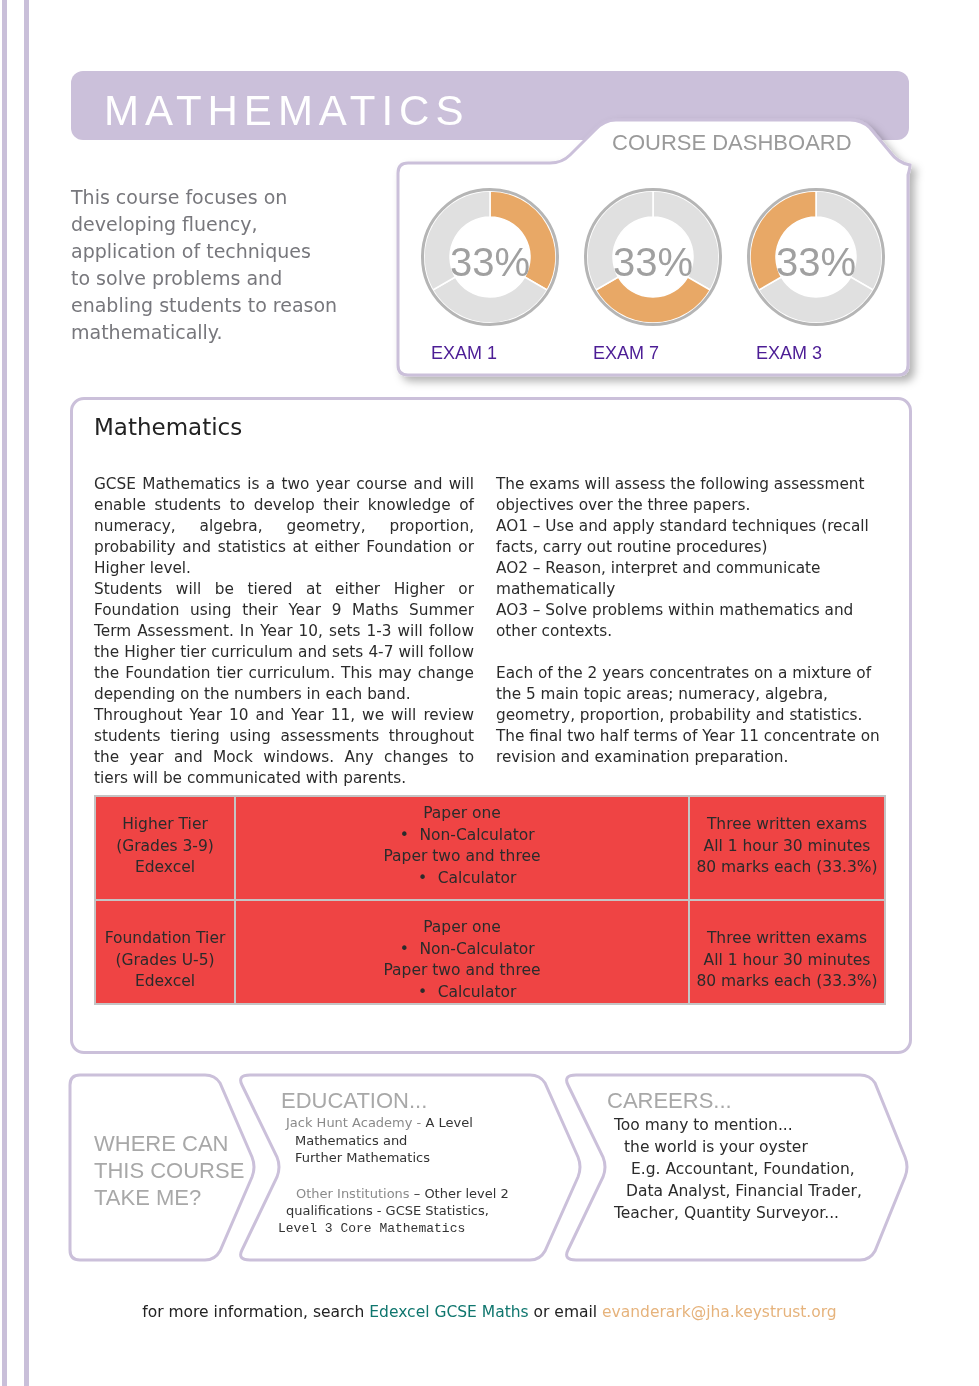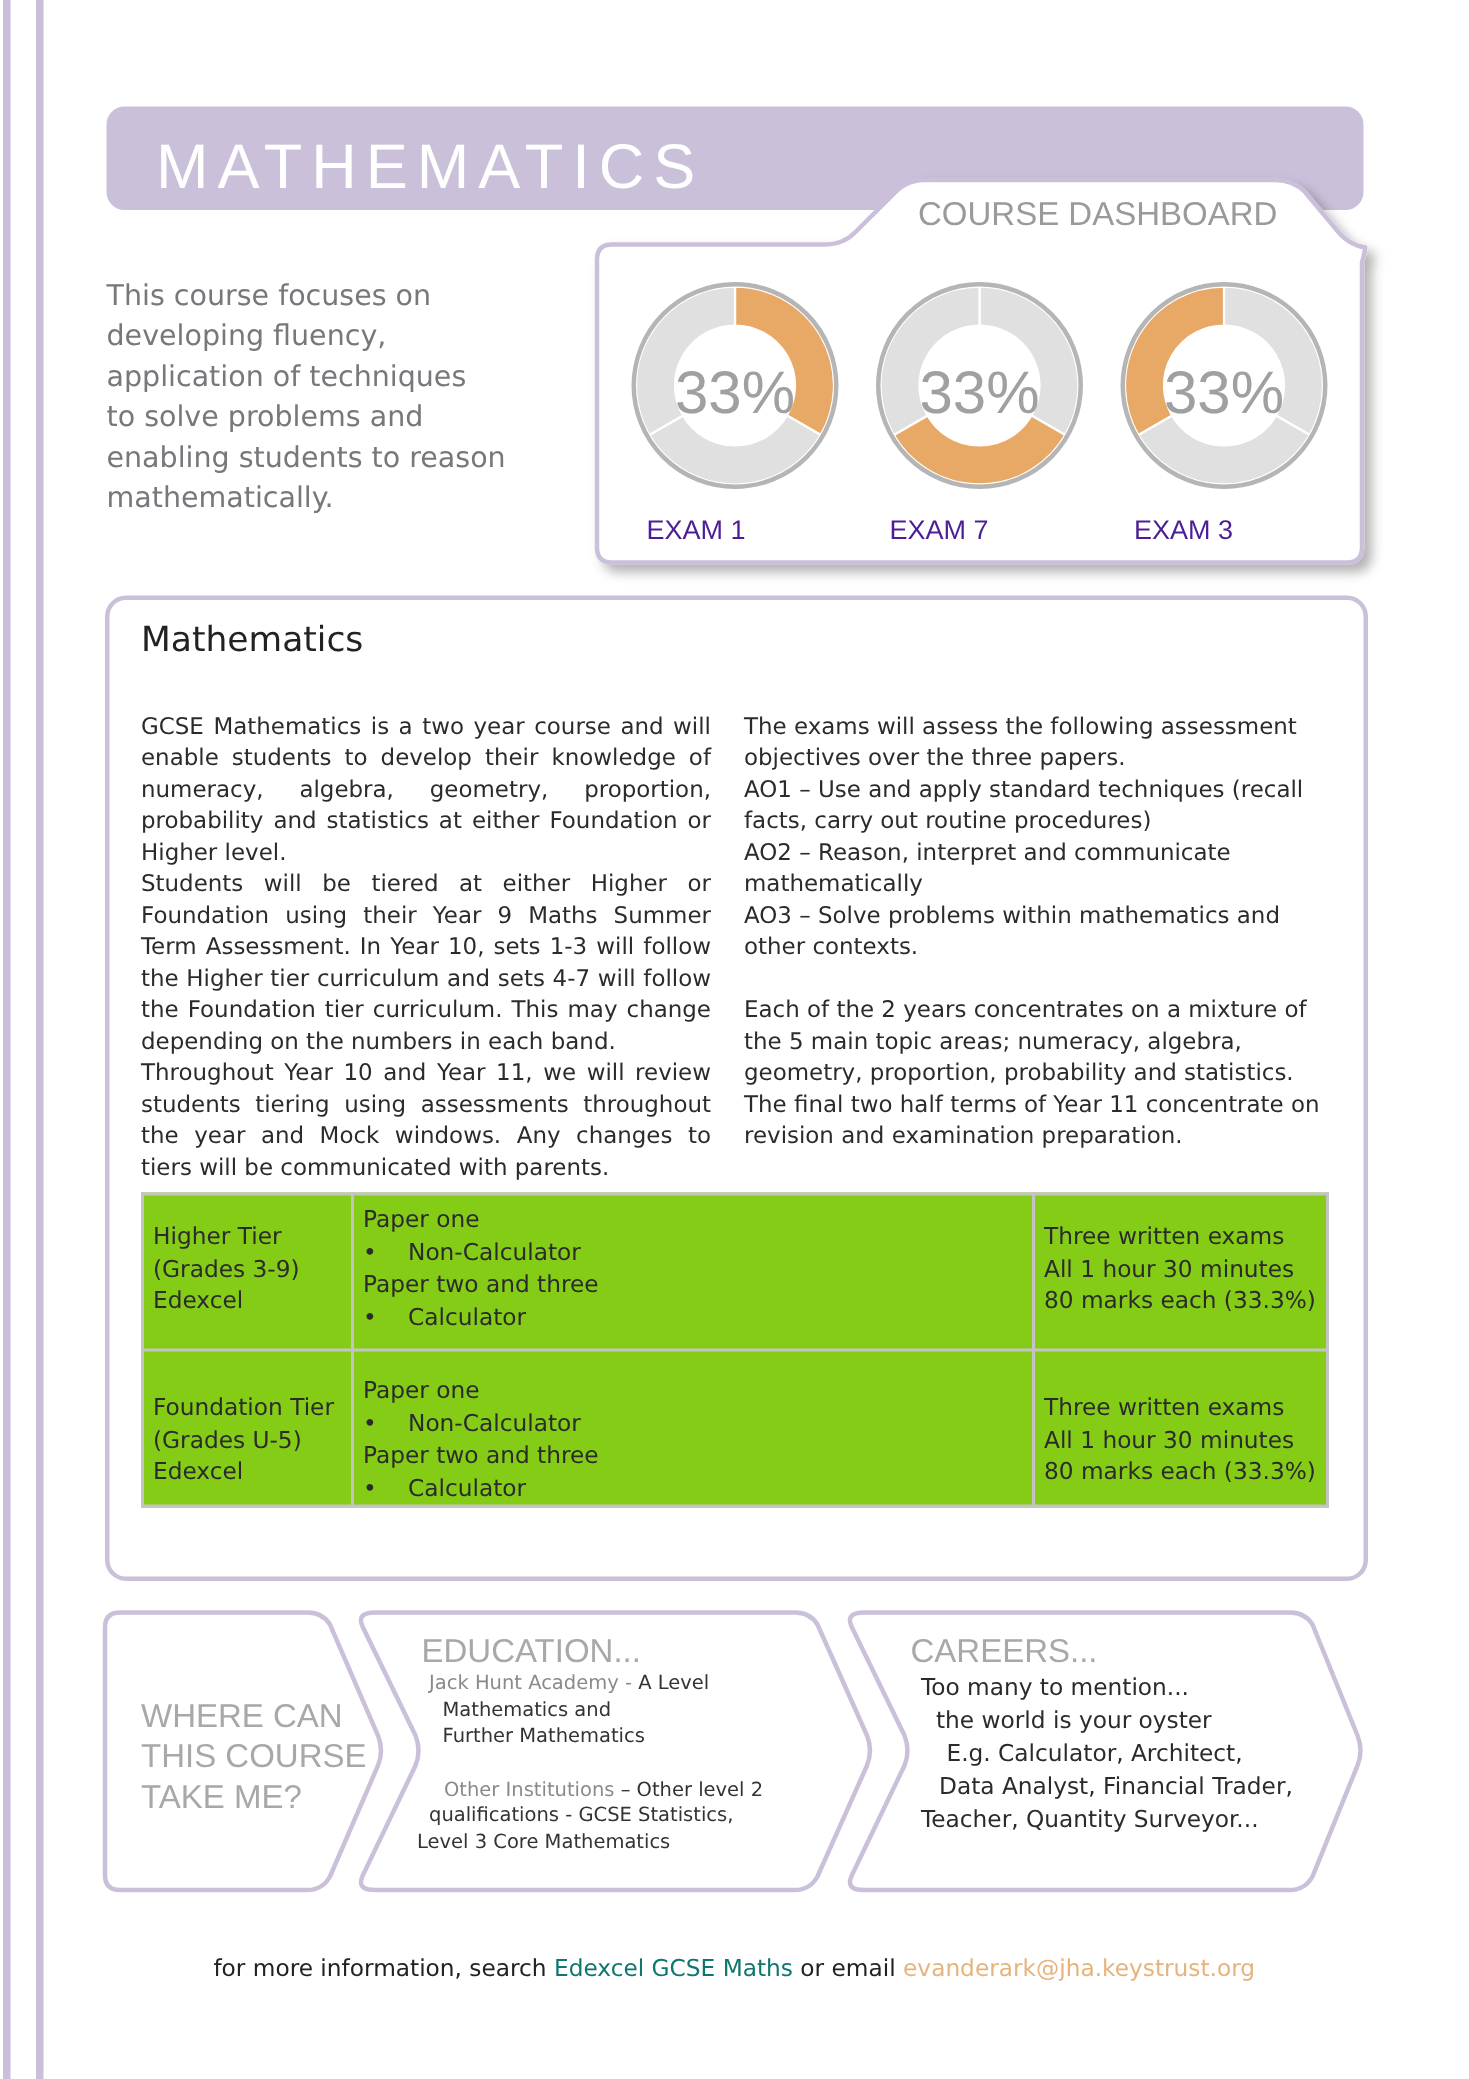--- a/index.html
+++ b/index.html
@@ -56,23 +56,24 @@
     position:absolute; top:474px;
     font-family:"DejaVu Sans", sans-serif; font-size:15.3px; line-height:21px; color:#2b2b2b;
   }
   .col.left { left:94px; width:380px; text-align:justify; }
   .col.right { left:496px; width:385px; }
   .col p { margin:0; }
   .col .gap { height:21px; }
 
   table.tiers {
     position:absolute; left:94px; top:795px; width:792px;
-    border-collapse:collapse; background:#84cc16;
+    border-collapse:collapse; background:#ef4444;
     font-family:"DejaVu Sans", sans-serif; font-size:15.5px; line-height:21.5px; color:#2b2b2b;
     border:2px solid #c4c4c4;
+    text-align:center;
   }
   table.tiers td { border:2px solid #c4c4c4; vertical-align:top; padding:0 6px; }
   table.tiers tr { height:104px; }
   table.tiers tr:nth-child(2) { height:96px; }
   table.tiers td.tier { width:126px; padding-top:17px; }
   table.tiers td.papers { padding-top:6px; }
   table.tiers td.exams { width:182px; padding-top:17px;margin-left:11px; }
   td.papers .bullet { padding-left:0; }
   td.papers .bullet .dot { display:inline-block; width:30px; }
   td.exams div, td.tier div { white-space:nowrap; }
@@ -234,27 +235,27 @@
 </div>
 
 <div class="section-head" style="left:281px;top:1088px;">EDUCATION...</div>
 <div class="edu">
   <div style="padding-left:10px;"><span class="muted">Jack Hunt Academy</span><span class="muted"> - </span><span>A Level</span></div>
   <div style="padding-left:19px;">Mathematics and</div>
   <div style="padding-left:19px;">Further Mathematics</div>
   <div style="height:18px;"></div>
   <div style="padding-left:20px;"><span class="muted">Other Institutions</span><span> – </span><span>Other level 2</span></div>
   <div style="padding-left:10px;">qualifications  - GCSE Statistics,</div>
-  <div style="padding-left:2px;">Level 3 Core Mathematics</div>
+  <div style="padding-left:2px;font-family:Liberation Mono, monospace;">Level 3 Core Mathematics</div>
 </div>
 
 <div class="section-head" style="left:607px;top:1088px;">CAREERS...</div>
 <div class="careers">
   <div>Too many to mention...</div>
   <div style="padding-left:10px;">the world is your oyster</div>
-  <div style="padding-left:17px;">E.g. Calculator, Architect,</div>
+  <div style="padding-left:17px;">E.g. Accountant, Foundation,</div>
   <div style="padding-left:12px;">Data Analyst, Financial Trader,</div>
   <div>Teacher, Quantity Surveyor...</div>
 </div>
 
 <div class="footer">
   <span>for more information, search </span><span class="orange">Edexcel GCSE Maths</span><span> or email </span><span class="email">evanderark@jha.keystrust.org</span>
 </div>
 
 </body></html>

